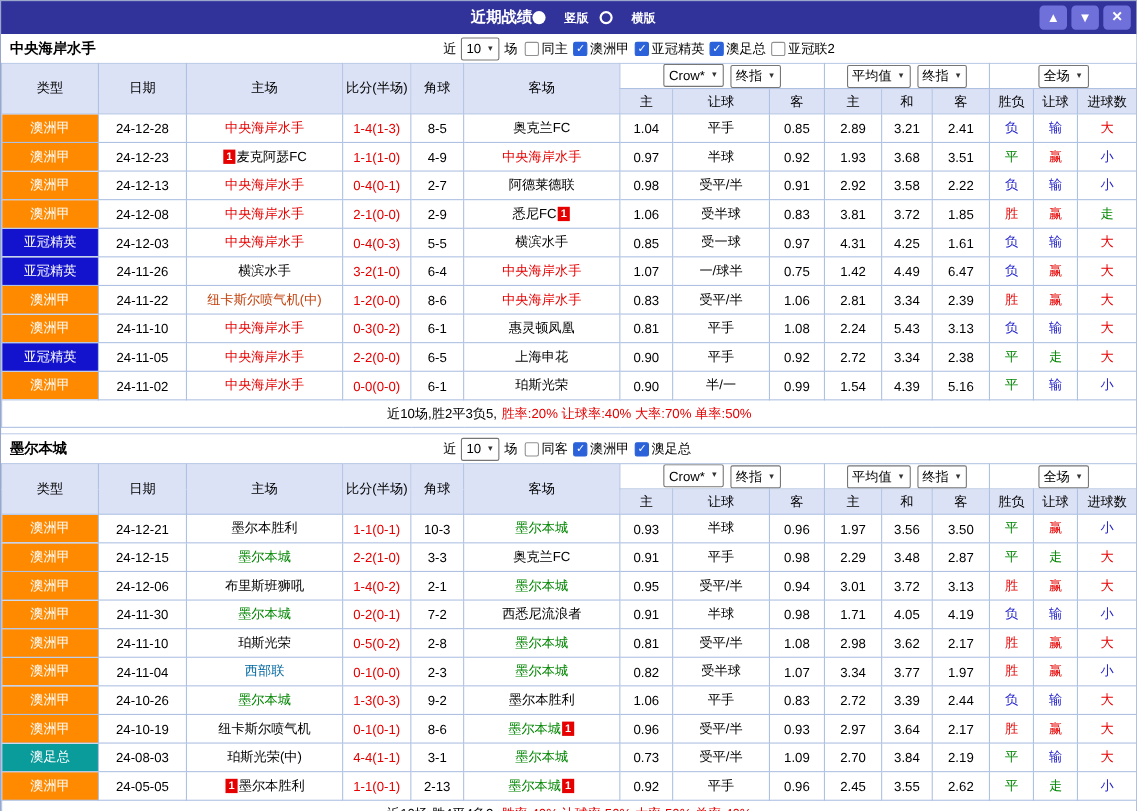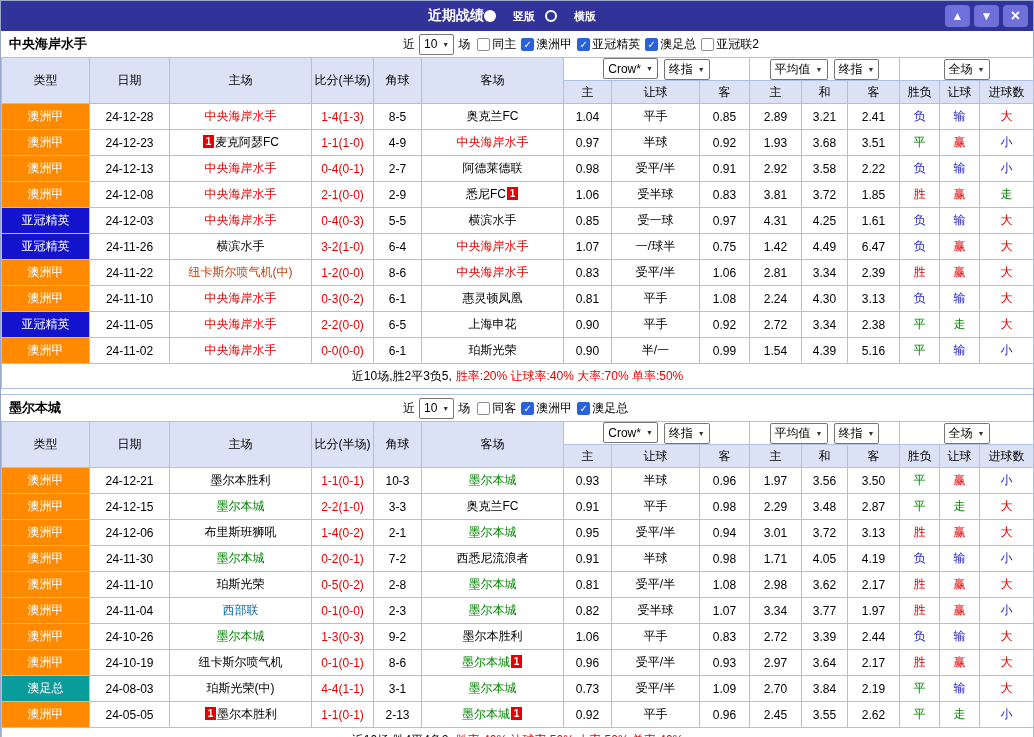--- a/index.html
+++ b/index.html
@@ -265,21 +265,21 @@
               <td class="league" style="background:#FF8A00">澳洲甲</td>
               <td>24-11-10</td>
               <td><span class="tname" style="color:#E60000">中央海岸水手</span></td>
               <td class="score">0-3(0-2)</td>
               <td>6-1</td>
               <td><span class="tname" style="color:#000000">惠灵顿凤凰</span></td>
               <td>0.81</td>
               <td>平手</td>
               <td>1.08</td>
               <td>2.24</td>
-              <td>4.30</td>
+              <td>5.43</td>
               <td>3.13</td>
               <td style="color:#2323CC">负</td>
               <td style="color:#2323CC">输</td>
               <td style="color:#E60000">大</td>
             </tr>
             <tr>
               <td class="league" style="background:#1313CE">亚冠精英</td>
               <td>24-11-05</td>
               <td><span class="tname" style="color:#E60000">中央海岸水手</span></td>
               <td class="score">2-2(0-0)</td>

